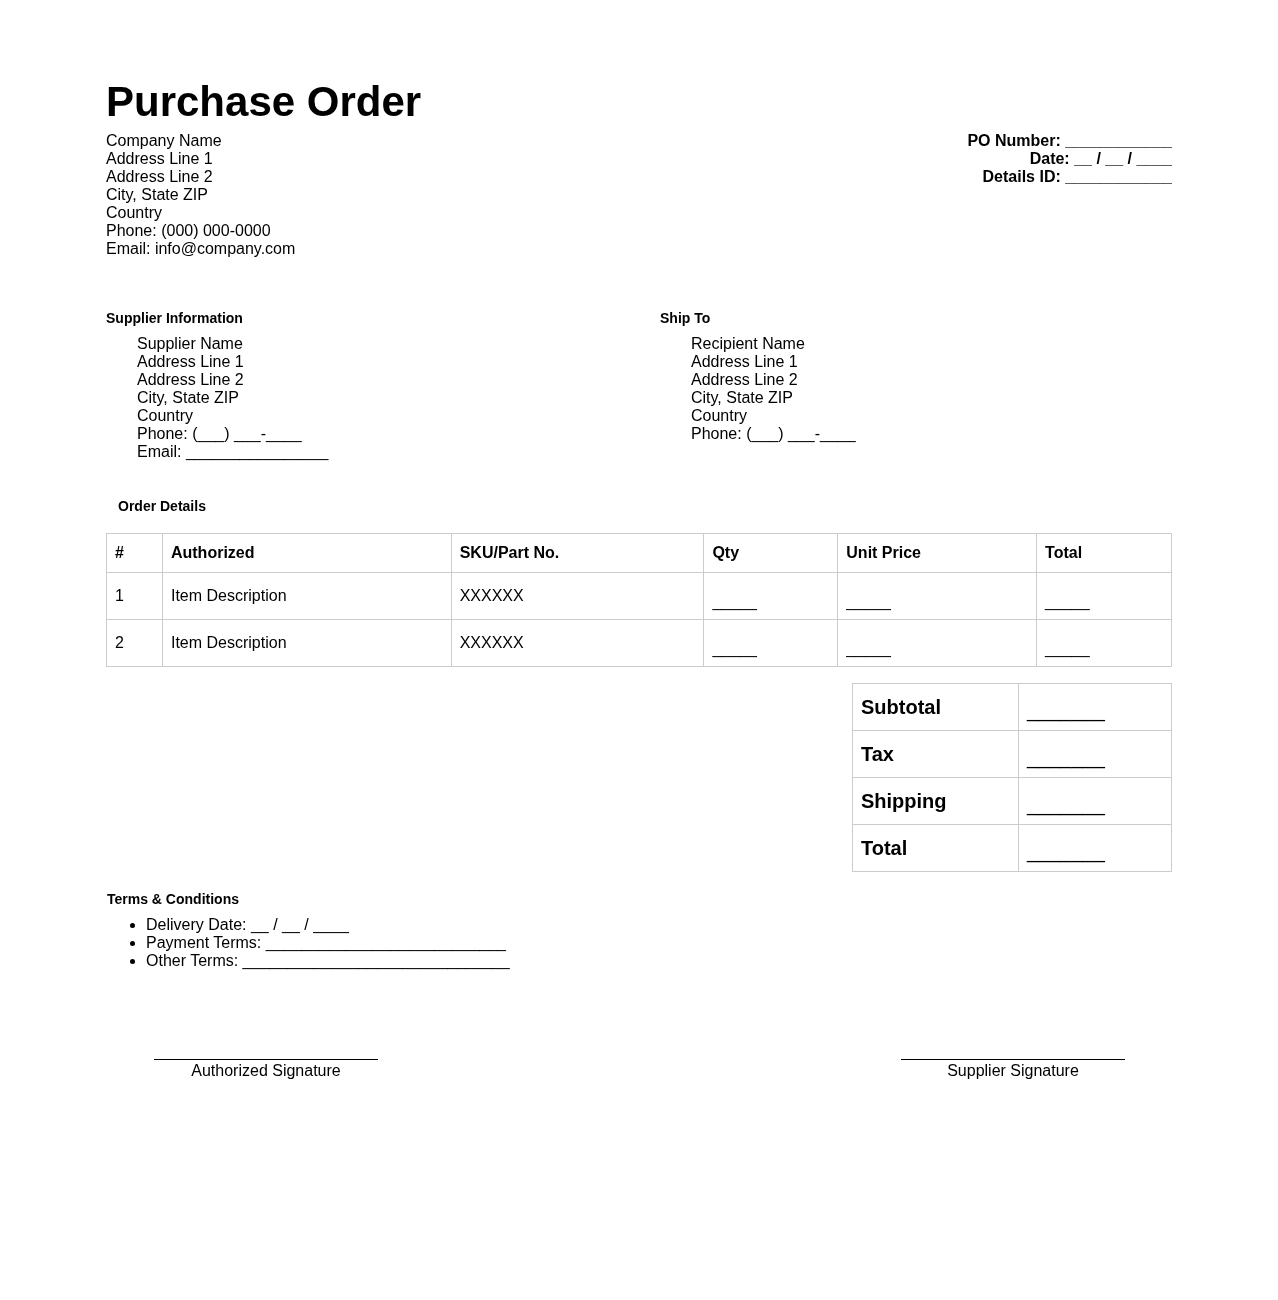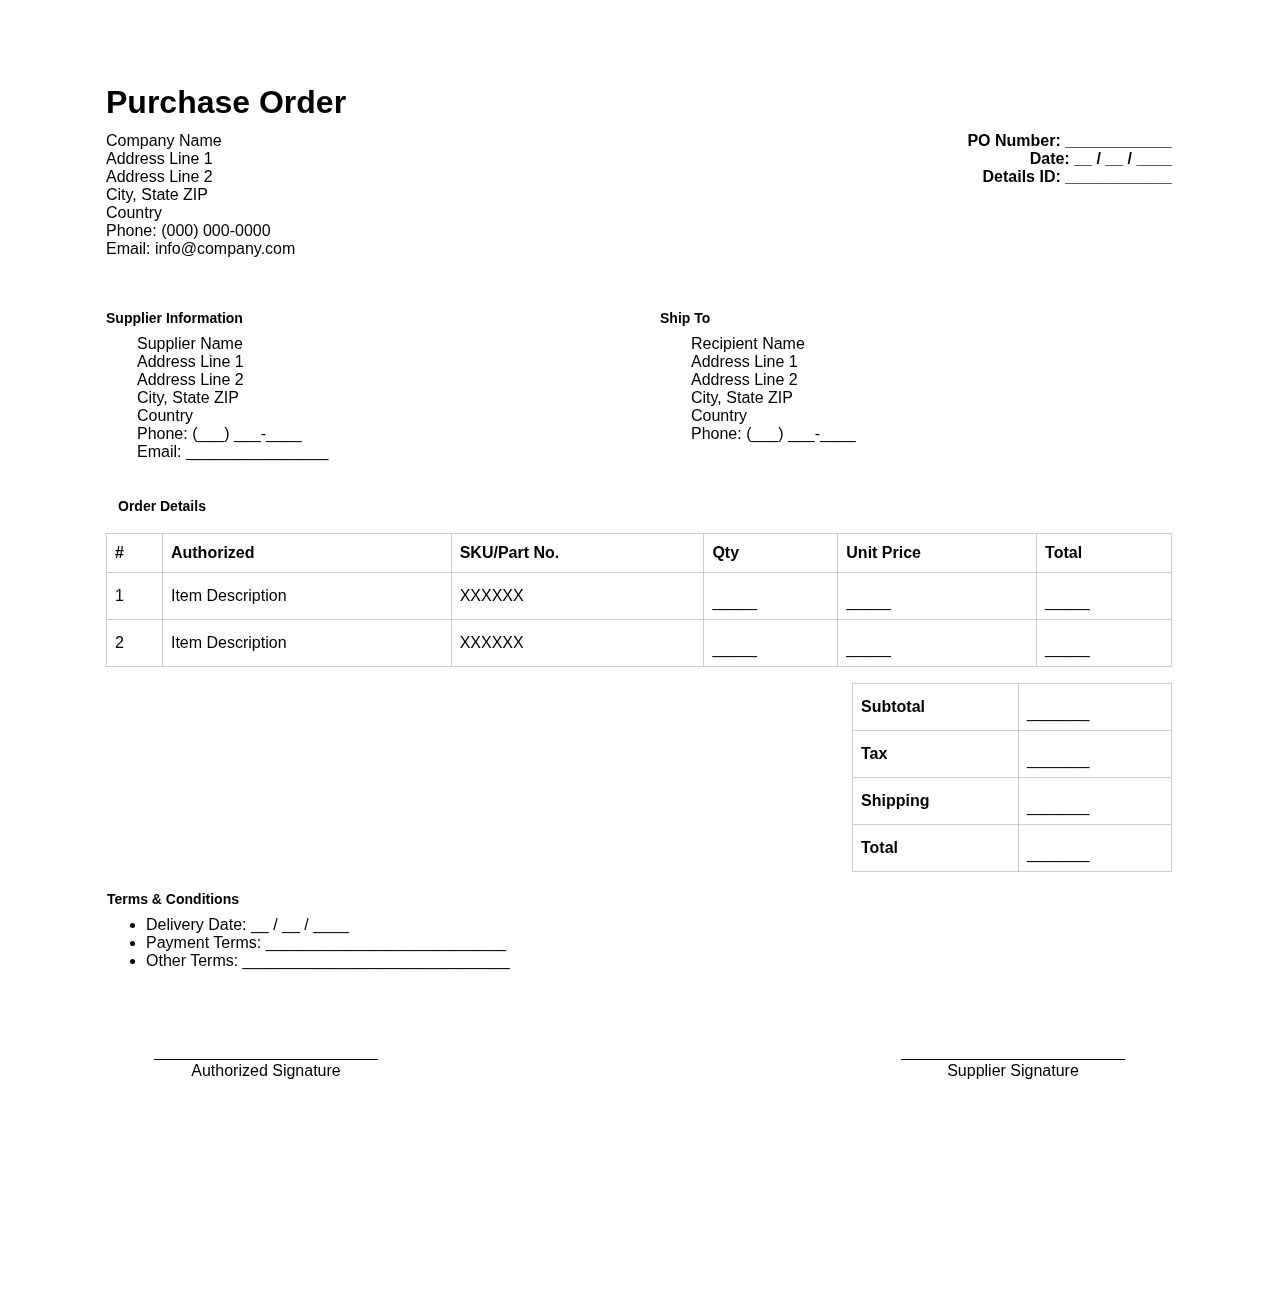--- a/index.html
+++ b/index.html
@@ -3,41 +3,41 @@
 <meta charset="utf-8">
 <style>
   html, body { margin: 0; padding: 0; background: #ffffff; }
   body {
     width: 1278px; height: 1300px; position: relative;
     font-family: "Liberation Sans", sans-serif; color: #000; font-size: 16px;
   }
   .page { position: absolute; left: 106px; top: 0; width: 1066px; }
   .title {
     position: absolute; left: 0; top: 82px; margin: 0;
-    font-size: 32px; font-weight: bold; line-height: 40px;
+    font-size: 42px; font-weight: bold; line-height: 40px;
   }
   .company { position: absolute; left: 0; top: 132px; line-height: 18px; }
   .company .name { font-weight: normal; }
   .po-meta { position: absolute; right: 0; top: 132px; line-height: 18px; text-align: right; font-weight: bold; }
   .po-meta .row { white-space: pre; }
   .section-h { font-size: 14px; font-weight: bold; margin: 0; line-height: 22px; }
   .supplier { position: absolute; left: 0; top: 307px; }
   .shipto { position: absolute; left: 554px; top: 307px; }
   .addr { margin-top: 6px; line-height: 18px; margin-left: 31px; }
   .addr div { white-space: pre; }
   .order-h { position: absolute; left: 12px; top: 495px; }
   table { border-collapse: collapse; }
   .order-table { position: absolute; left: 0; top: 533px; width: 1066px; }
   .order-table th, .order-table td {
     border: 1px solid #cccccc; text-align: left; padding: 0 8px; height: 38px; font-size: 16px;
   }
   .order-table th { font-weight: bold; }
   .order-table td.blank { vertical-align: bottom; padding-bottom: 8px; }
   .totals-table { position: absolute; left: 746px; top: 683px; width: 320px; }
-  .totals-table td { border: 1px solid #cccccc; height: 38px; padding: 0 8px; font-size: 16px; }
+  .totals-table td { border: 1px solid #cccccc; height: 38px; padding: 0 8px; font-size: 20px; }
   .totals-table td.lbl { font-weight: bold; width: 149px; }
   .totals-table td.val { vertical-align: bottom; padding-bottom: 8px; }
   .terms { position: absolute; left: 1px; top: 888px; }
   .terms ul { margin: 6px 0 0 0; padding-left: 39px; line-height: 18px; }
   .terms li { white-space: pre; }
   .sig { position: absolute; top: 1040px; width: 224px; text-align: center; }
   .sig .line { border-top: 1px solid #000; margin-top: 19px; }
   .sig .lbl { line-height: 20px; margin-top: 1px; }
   .sig-auth { left: 48px; }
   .sig-sup { left: 795px; }

